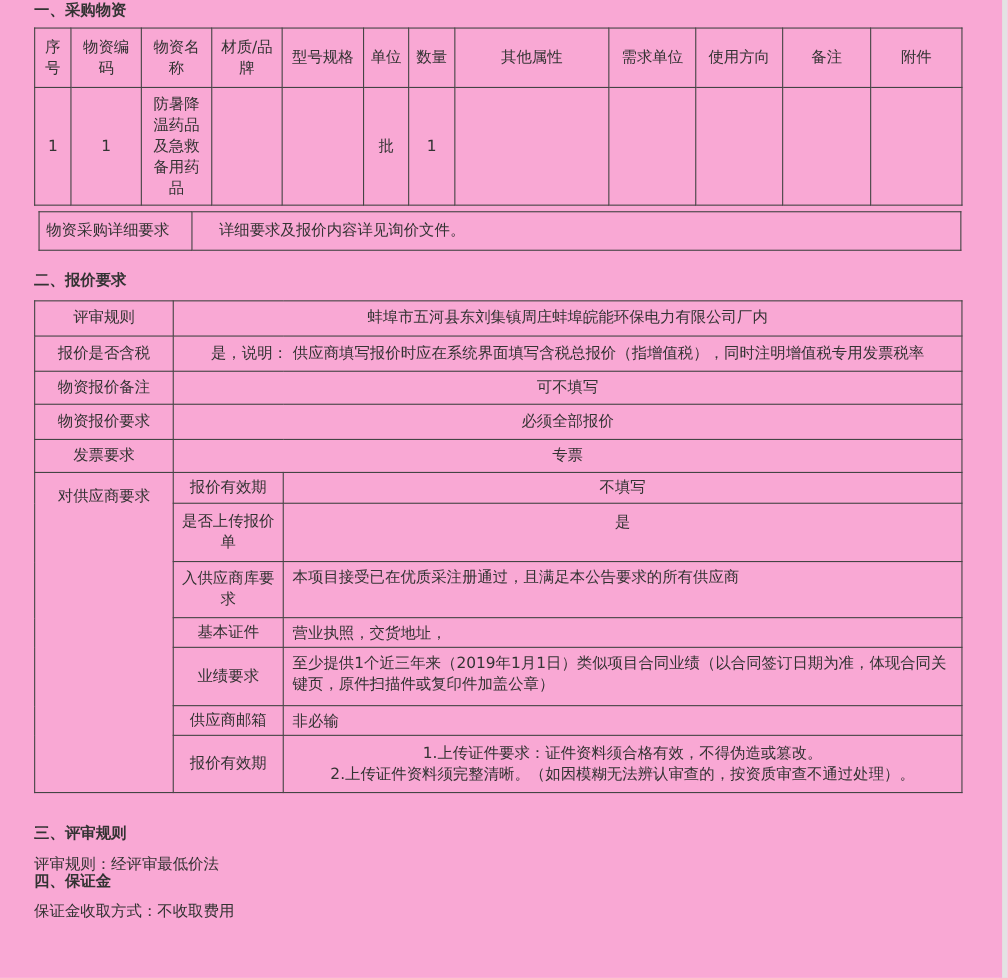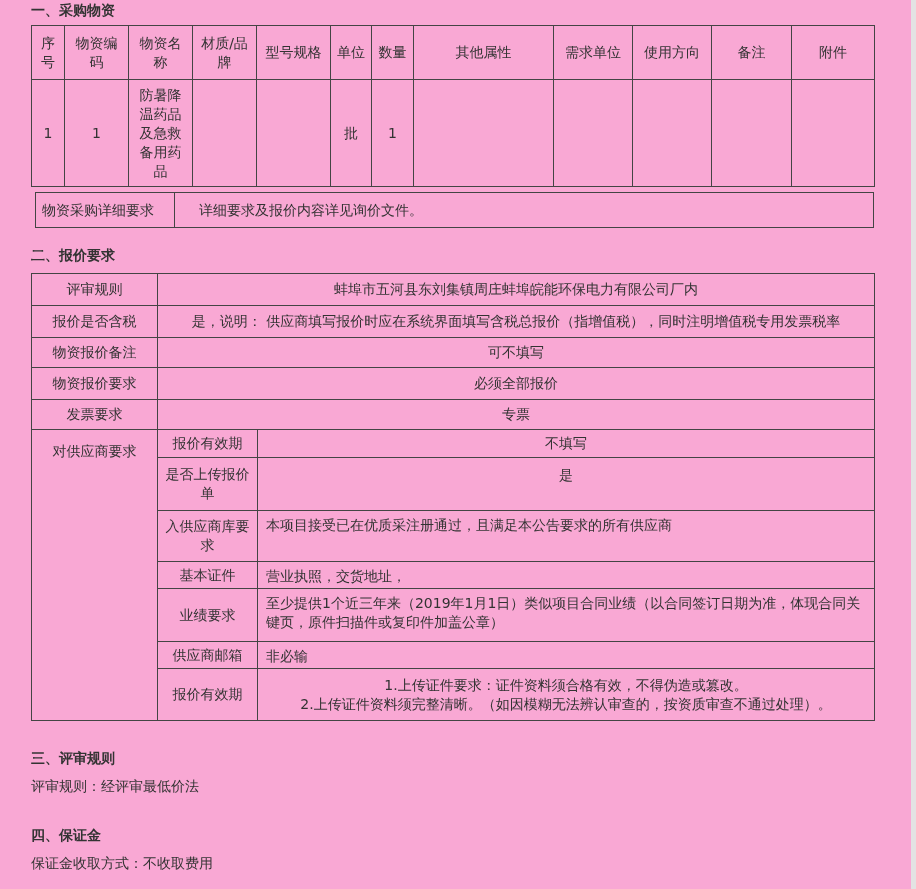--- a/index.html
+++ b/index.html
@@ -13,21 +13,21 @@
   }
   .page { position: relative; width: 916px; height: 889px; overflow: hidden; background:#f9a8d4; }
   .content { padding-left: 31px; width: 874px; }
   .sec-title {
     font-size: 14px; font-weight: bold; color: #333;
     margin: 0; padding: 0; line-height: 15px;
   }
   .t1-title { padding-top: 3px; margin-bottom: 7px; }
   .t2-title { margin-top: 20px; margin-bottom: 10px; }
   .t3-title { margin-top: 30px; }
-  .t4-title { margin-top: 34px; }
+  .t4-title { }
   .plain-line { margin-top: 13px; line-height: 15px; }
 
   table { border-collapse: collapse; table-layout: fixed; }
   td, th {
     border: 1px solid #444;
     font-size: 14px; font-weight: normal;
     color: #333; line-height: 19px;
     padding: 2px 6px;
     word-break: break-all;
     vertical-align: middle;

